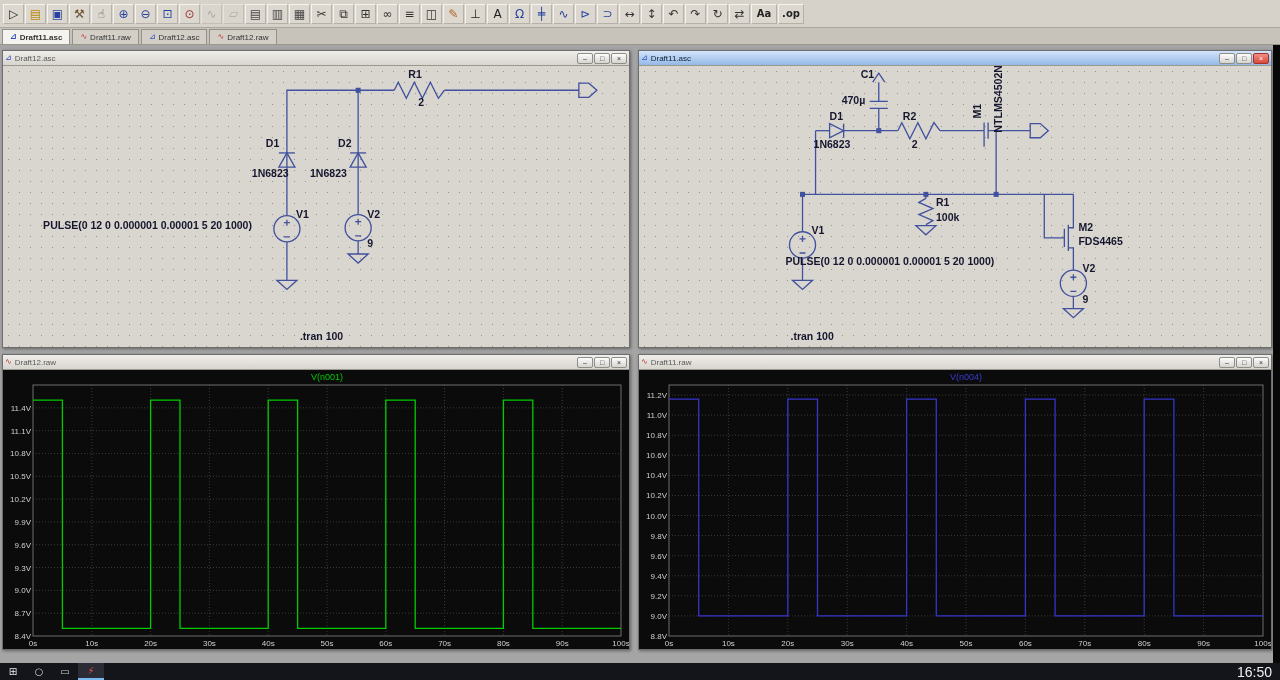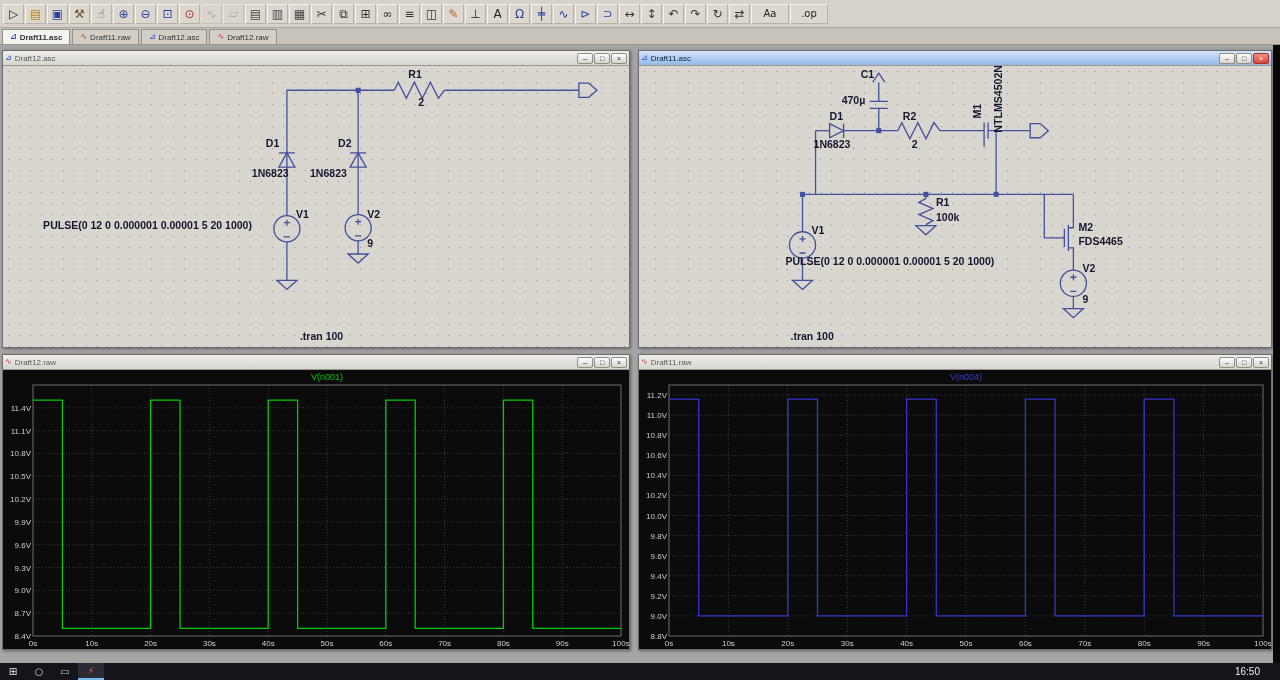--- a/index.html
+++ b/index.html
@@ -7,21 +7,21 @@
   .screen{position:relative;width:1280px;height:680px;overflow:hidden;
           background:#d6d2ca;font-family:"Liberation Sans",sans-serif;}
 
   
   .toolbar{position:absolute;left:0;top:0;right:0;height:28px;background:#d6d2ca;
            border-bottom:1px solid #aca89f;display:flex;align-items:center;padding:2px 3px;gap:1px;}
   .tbtn{width:21px;height:20px;display:flex;align-items:center;justify-content:center;
         font-family:"DejaVu Sans",sans-serif;font-size:12px;line-height:1;
         border:1px solid;border-color:#f4f3ef #b5b1a8 #b5b1a8 #f4f3ef;background:#dcd8d0;cursor:default;}
   .tbtn.grayed{opacity:.55;}
-  .tbtn.wide{width:38px;font-size:10px;font-weight:normal;}
+  .tbtn.wide{width:26px;font-size:10px;font-weight:bold;}
 
   
   .tabbar{position:absolute;left:0;top:28px;right:0;height:17px;background:#c7c3bb;
           border-bottom:1px solid #9b978f;display:flex;align-items:flex-end;padding:1px 2px 0 2px;gap:2px;}
   .tab{display:flex;align-items:center;gap:3px;height:15px;padding:0 7px;font-size:8px;color:#333;
        background:#d3cfc7;border:1px solid #94908a;border-bottom:none;}
   .tab.sel{background:#f5f3ef;font-weight:bold;}
   .tabicon{font-family:"DejaVu Sans",sans-serif;font-size:8px;line-height:1;}
 
   
@@ -59,21 +59,21 @@
   .tick{fill:#cfcfcf;font-size:8px;font-family:"Liberation Sans",sans-serif;}
   .xtick{text-anchor:middle;} .ytick{text-anchor:end;}
   .ptitle{font-size:9px;text-anchor:middle;font-family:"Liberation Sans",sans-serif;}
 
   
   .taskbar{position:absolute;left:0;right:0;bottom:0;height:17px;background:#14141b;
            display:flex;align-items:center;color:#ddd;}
   .tb-ico{width:26px;height:17px;display:flex;align-items:center;justify-content:center;
           font-family:"DejaVu Sans",sans-serif;font-size:10px;}
   .tb-ico.appactive{background:#2b2b36;border-bottom:2px solid #76b9ed;}
-  .tb-time{margin-left:auto;padding-right:20px;font-size:10px;color:#eee;text-align:right;}
+  .tb-time{margin-left:auto;padding-right:8px;font-size:14px;color:#eee;text-align:right;}
 </style>
 </head>
 <body>
 
 <div class="screen">
 
   <div class="toolbar">
       <div class="tbtn" style="color: rgb(34, 34, 34);">▷</div>
       <div class="tbtn" style="color: rgb(184, 134, 11);">▤</div>
       <div class="tbtn" style="color: rgb(39, 67, 158);">▣</div>

